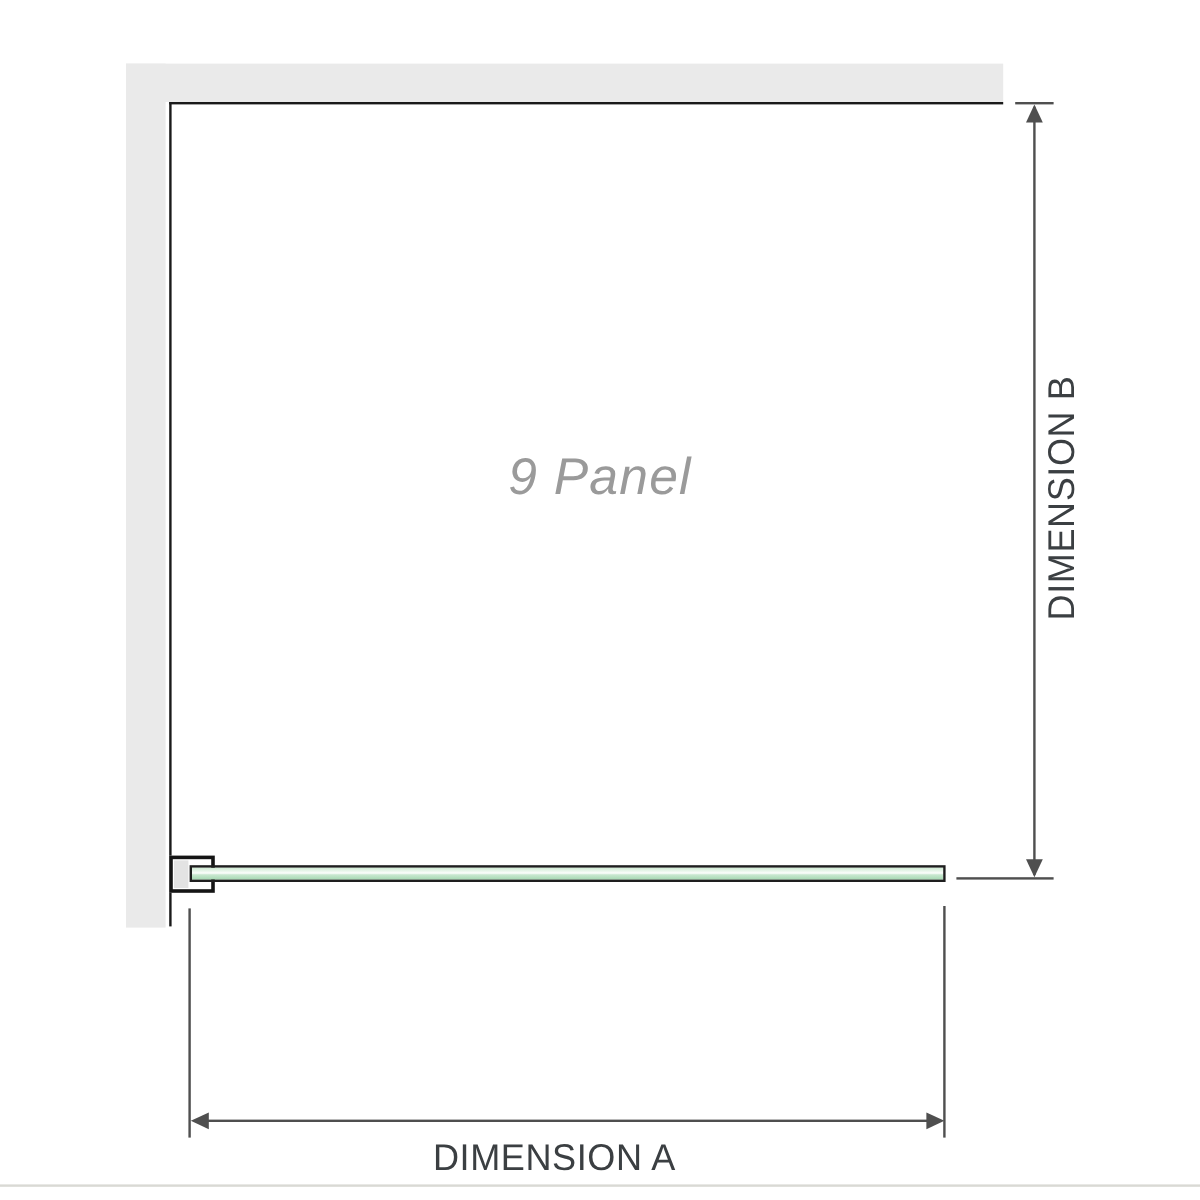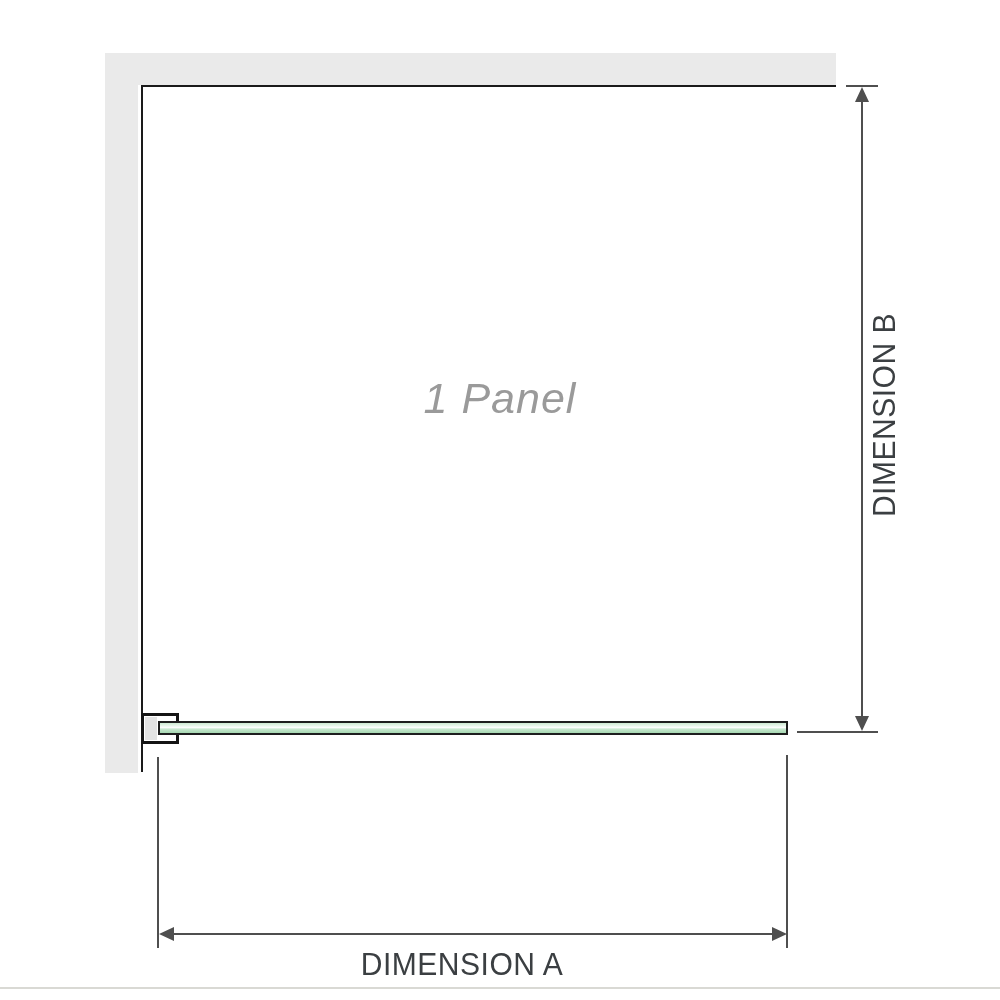--- a/index.html
+++ b/index.html
@@ -142,21 +142,21 @@
 </head>
 <body>
 
 <div class="canvas">
 
   <div class="wall wall-top"></div>
   <div class="wall wall-left"></div>
 
   <div class="enclosure"></div>
 
-  <div class="panel-label">1 Panel</div>
+  <div class="panel-label">9 Panel</div>
 
   <div class="bracket">
     <div class="bracket-pad"></div>
   </div>
 
   <div class="glass"></div>
 
   <div class="tick tick-b-top"></div>
   <div class="tick tick-b-bottom"></div>
   <div class="dimline dimline-b"></div>

